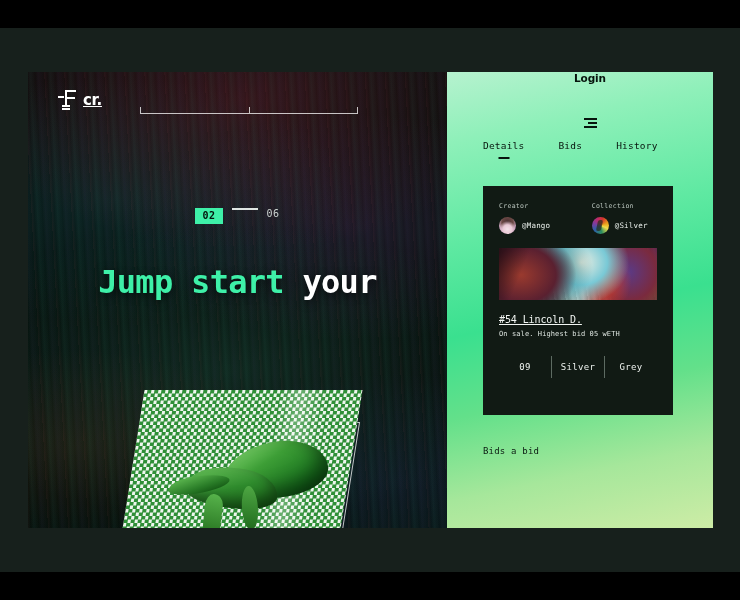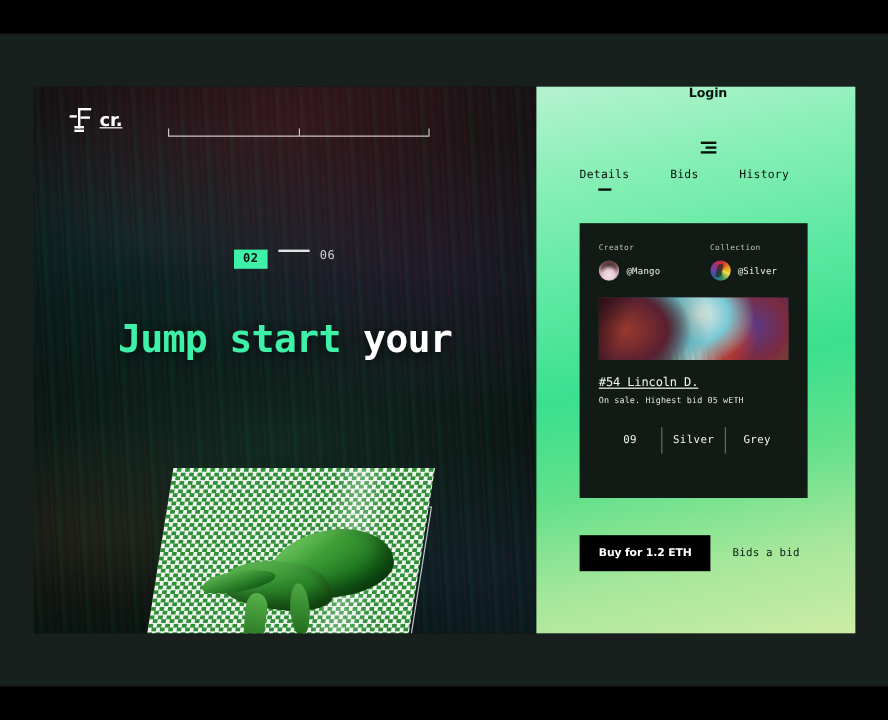--- a/index.html
+++ b/index.html
@@ -461,19 +461,18 @@
         <div class="attrs">
           <span class="attr">09</span>
           <span class="attr-div"></span>
           <span class="attr">Silver</span>
           <span class="attr-div"></span>
           <span class="attr">Grey</span>
         </div>
       </div>
 
       <div class="actions">
-        <button class="buy-btn">Buy for 1.2 ETH</button>
         <a class="bid-link" href="#">Bids a bid</a>
       </div>
     </aside>
 
   </div>
 </div>
 
 </body></html>

